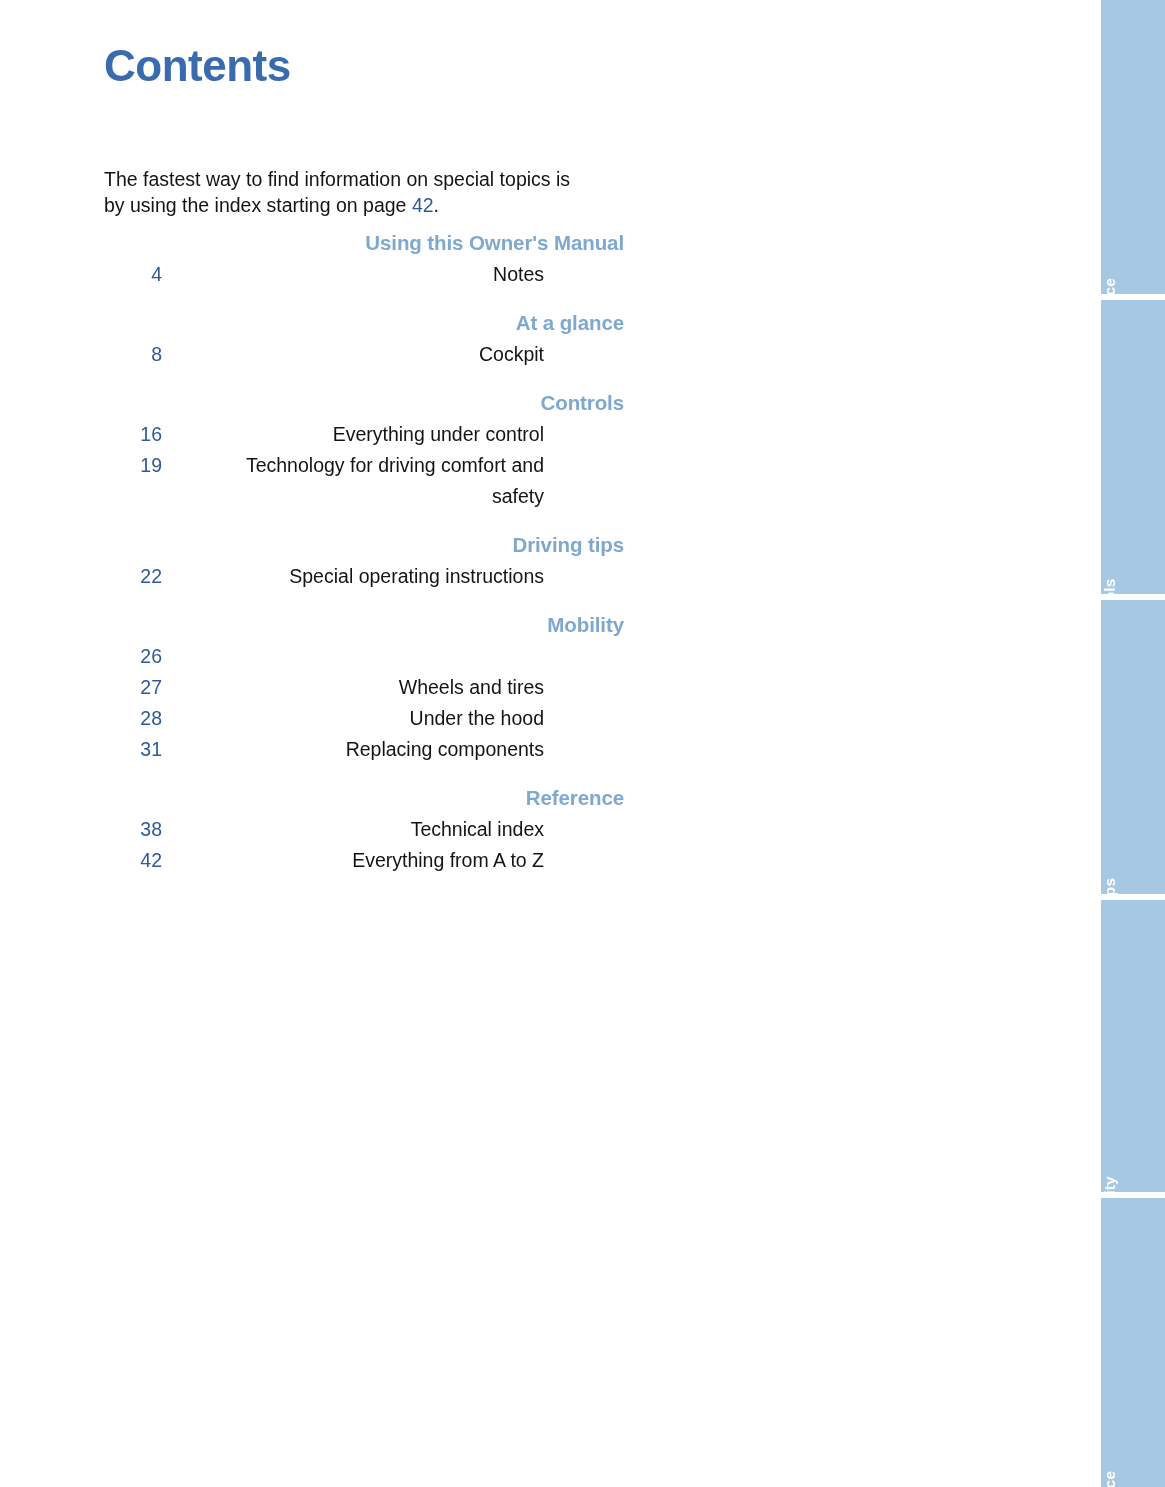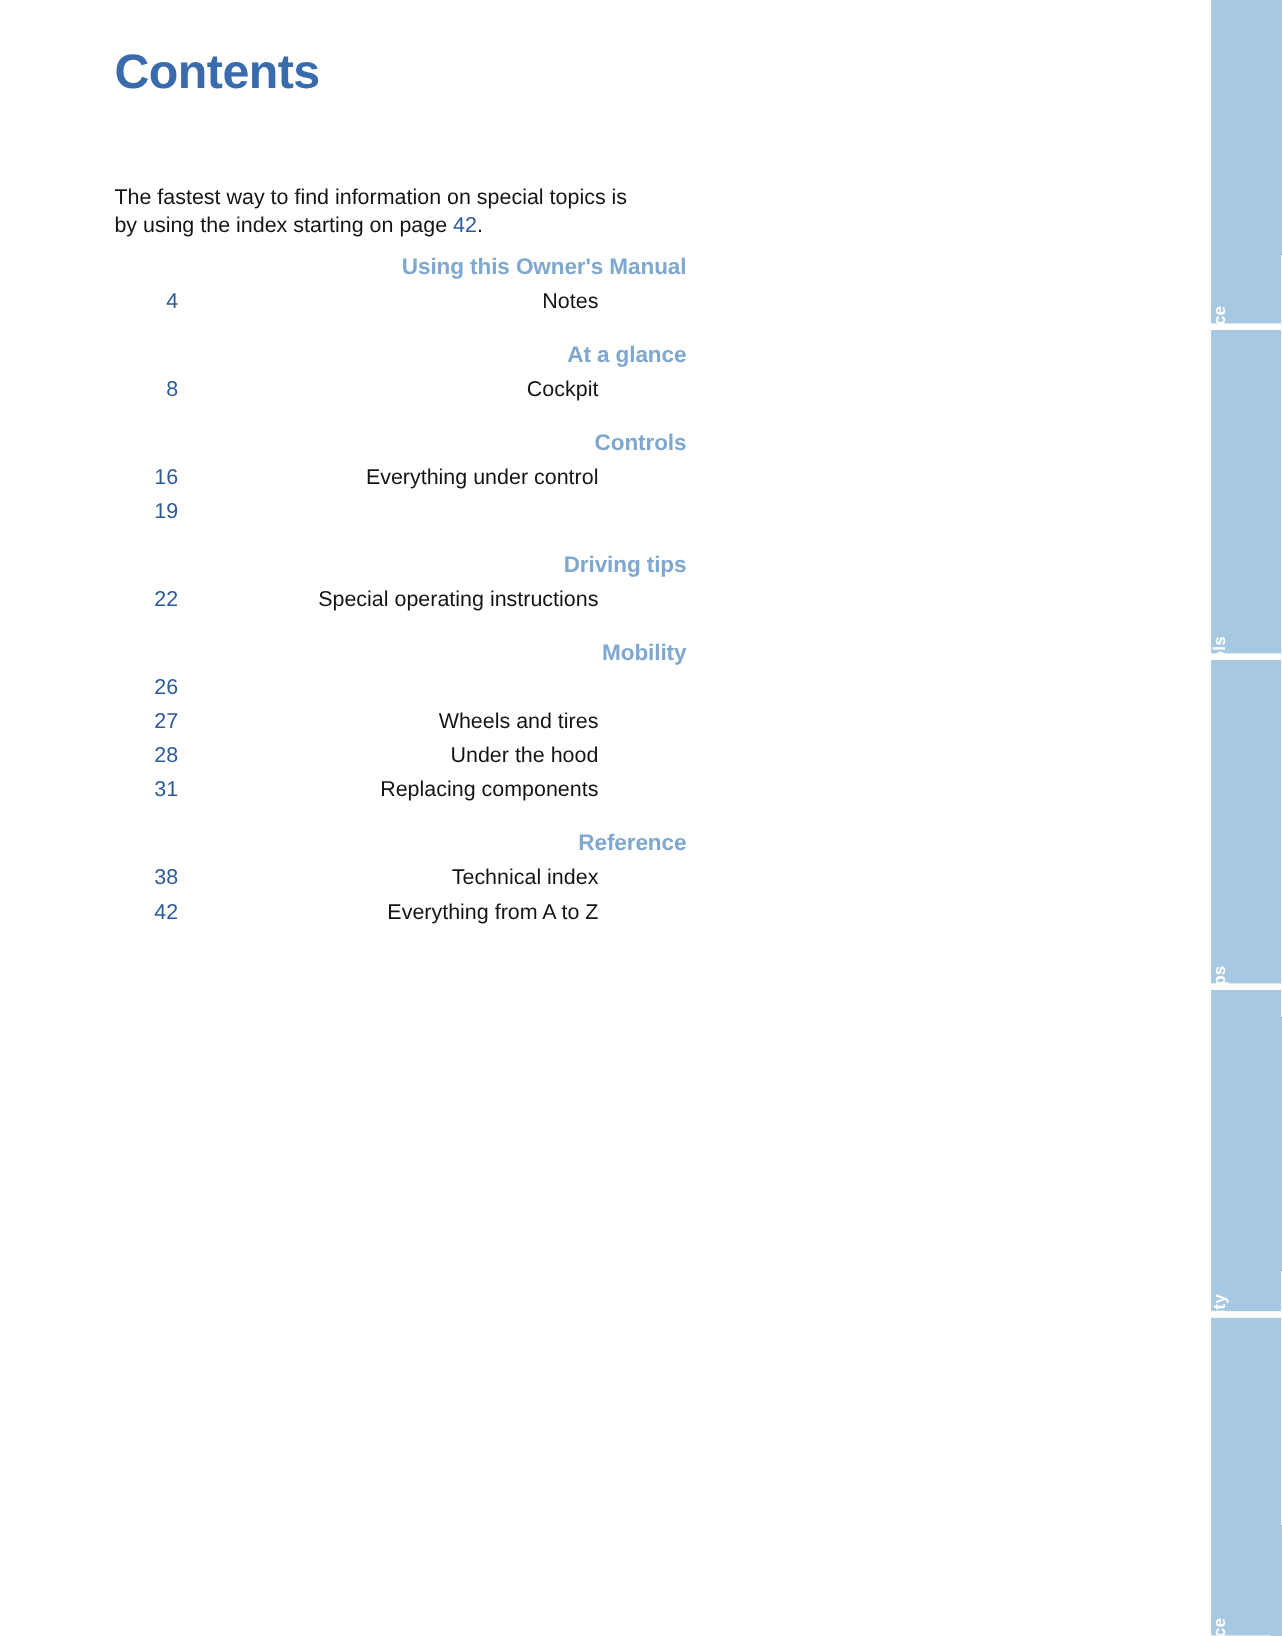--- a/index.html
+++ b/index.html
@@ -165,20 +165,21 @@
           </div>
         </div>
         <div class="toc-section">
           <div class="section-heading">Controls</div>
           <div class="toc-entry">
             <span class="entry-page">16</span>
             <span class="entry-label">Everything under control</span>
           </div>
           <div class="toc-entry">
             <span class="entry-page">19</span>
+            <span class="entry-label">Technology for driving comfort and safety</span>
           </div>
         </div>
         <div class="toc-section">
           <div class="section-heading">Driving tips</div>
           <div class="toc-entry">
             <span class="entry-page">22</span>
             <span class="entry-label">Special operating instructions</span>
           </div>
         </div>
         <div class="toc-section">

